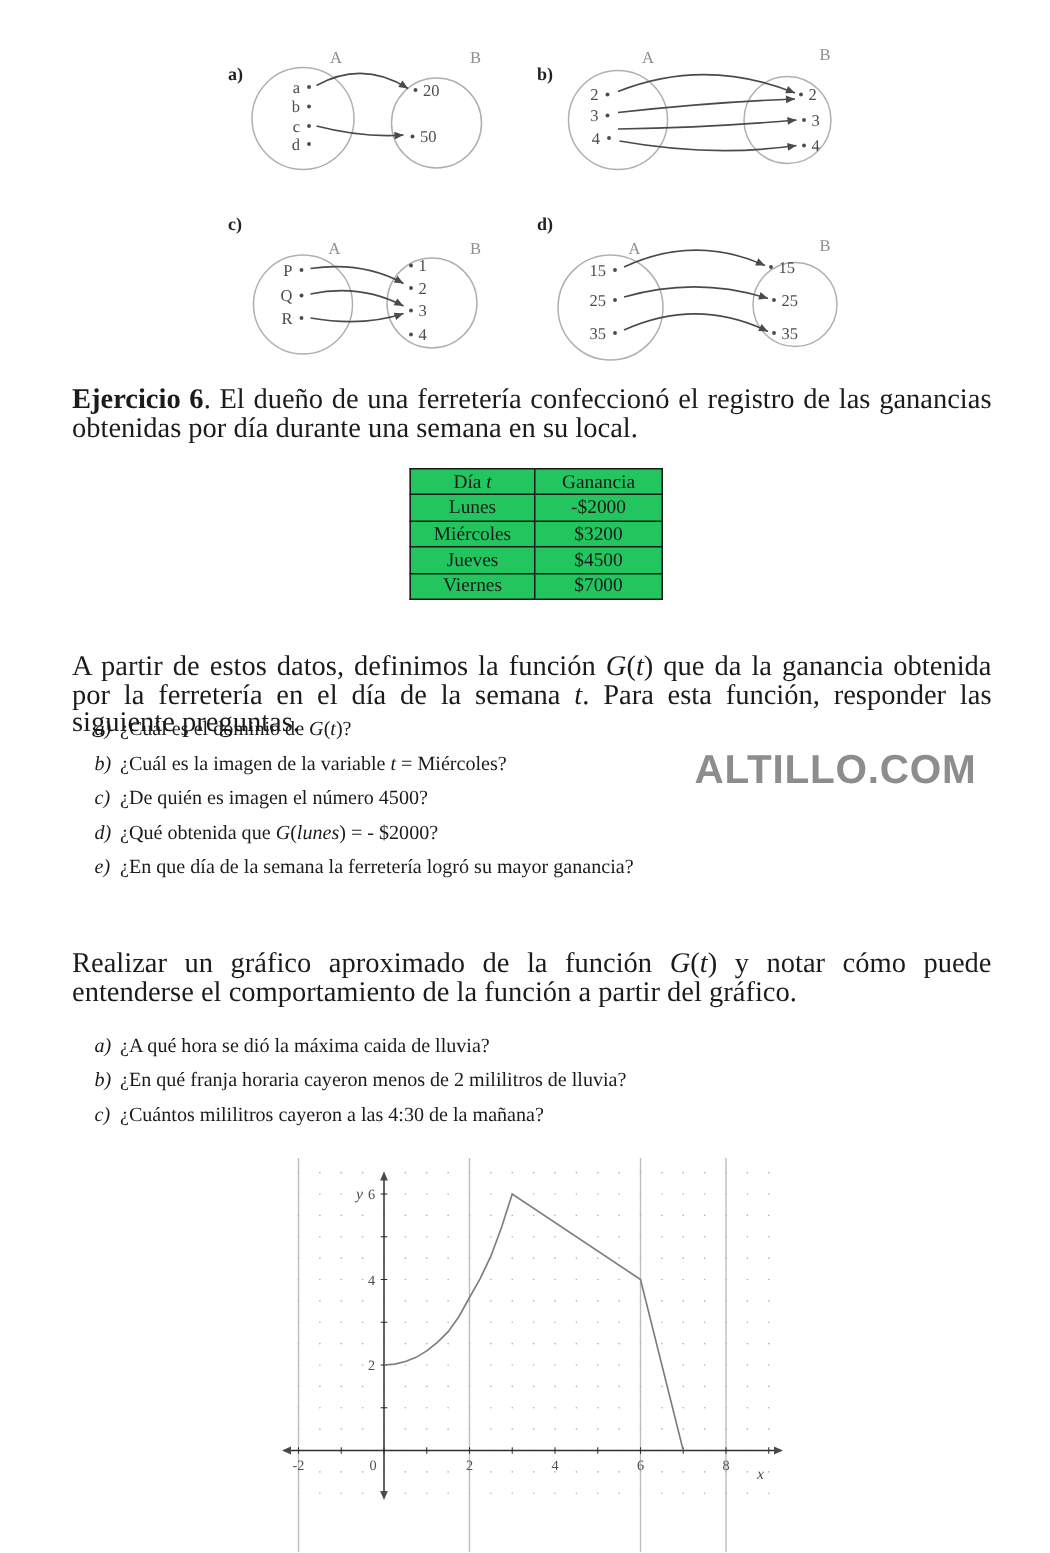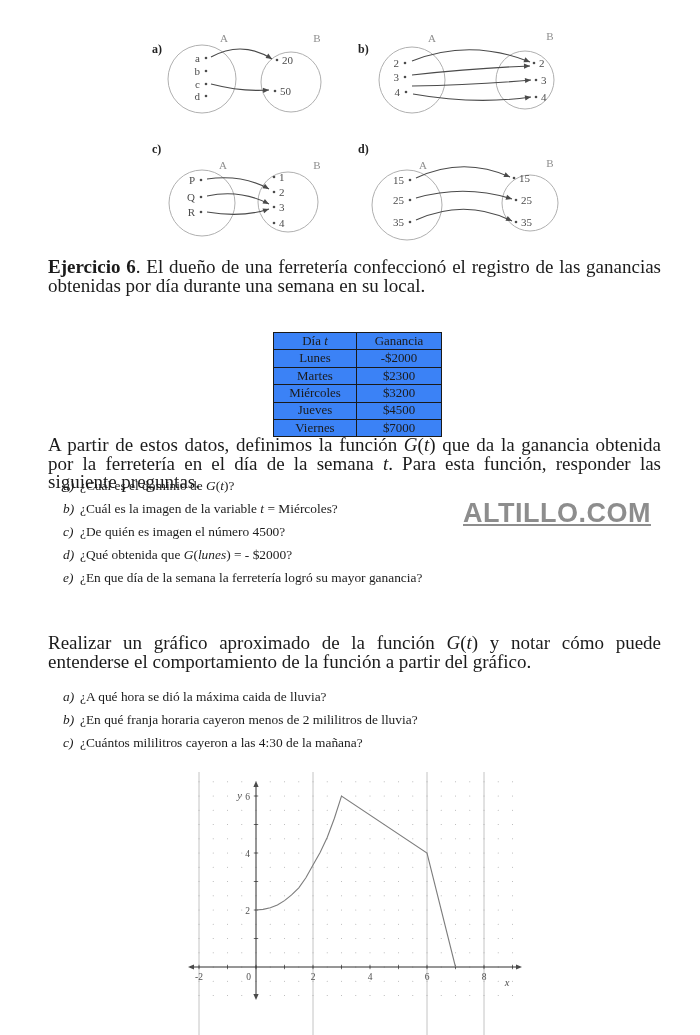--- a/index.html
+++ b/index.html
@@ -4,23 +4,23 @@
 <style>
   html,body{margin:0;padding:0;background:#ffffff;}
   body{width:700px;height:1035px;position:relative;font-family:"Liberation Serif","DejaVu Serif",serif;color:#1b1b1b;}
   .page{position:absolute;left:0;top:0;width:700px;height:1035px;background:#ffffff;overflow:hidden;}
   .para{position:absolute;left:48px;width:613px;font-size:19px;line-height:18.6px;text-align:justify;}
   .b{font-weight:bold;}
   .i{font-style:italic;}
   .qlist{position:absolute;left:63px;width:595px;}
   .q-line{line-height:23px;font-size:13.4px;white-space:nowrap;}
   .q-label{font-style:italic;display:inline-block;width:17px;}
-  table.gan{position:absolute;left:273px;top:332px;border-collapse:collapse;background:#3b82f6;}
+  table.gan{position:absolute;left:273px;top:312px;border-collapse:collapse;background:#22c55e;}
   .gan th,.gan td{border:1px solid #1a1a1a;font-size:12.9px;font-weight:normal;text-align:center;height:16.4px;padding:0 6px;line-height:1;}
-  .watermark{position:absolute;left:463px;top:498px;font-family:"Liberation Sans","DejaVu Sans",sans-serif;font-weight:bold;font-size:27px;letter-spacing:0.5px;color:#8d8d8d;text-decoration:underline;}
+  .watermark{position:absolute;left:463px;top:498px;font-family:"Liberation Sans","DejaVu Sans",sans-serif;font-weight:bold;font-size:27px;letter-spacing:0.5px;color:#8d8d8d;}
   svg{position:absolute;overflow:visible;}
   #diagrams-svg{left:140px;top:28px;}
   #chart-svg{left:185px;top:772px;}
   .dlab{font-size:12px;font-weight:bold;fill:#222;}
   .setlab{font-size:11px;fill:#8e8e8e;}
   .item{font-size:11px;fill:#4c4c4c;}
   .circ{fill:none;stroke:#b0b0b0;stroke-width:1;}
   .dot{fill:#4c4c4c;}
   .arrow{fill:none;stroke:#4a4a4a;stroke-width:1.1;}
   .ah{fill:#4a4a4a;}
@@ -148,24 +148,20 @@
       <thead>
         <tr>
           <th style="width: 70px;"><span>Día </span><span class="i">t</span></th>
           <th style="width: 72px;"><span>Ganancia</span></th>
         </tr>
       </thead>
       <tbody>
         <tr>
           <td>Lunes</td>
           <td>-$2000</td>
-        </tr>
-        <tr>
-          <td>Martes</td>
-          <td>$2300</td>
         </tr>
         <tr>
           <td>Miércoles</td>
           <td>$3200</td>
         </tr>
         <tr>
           <td>Jueves</td>
           <td>$4500</td>
         </tr>
         <tr>

